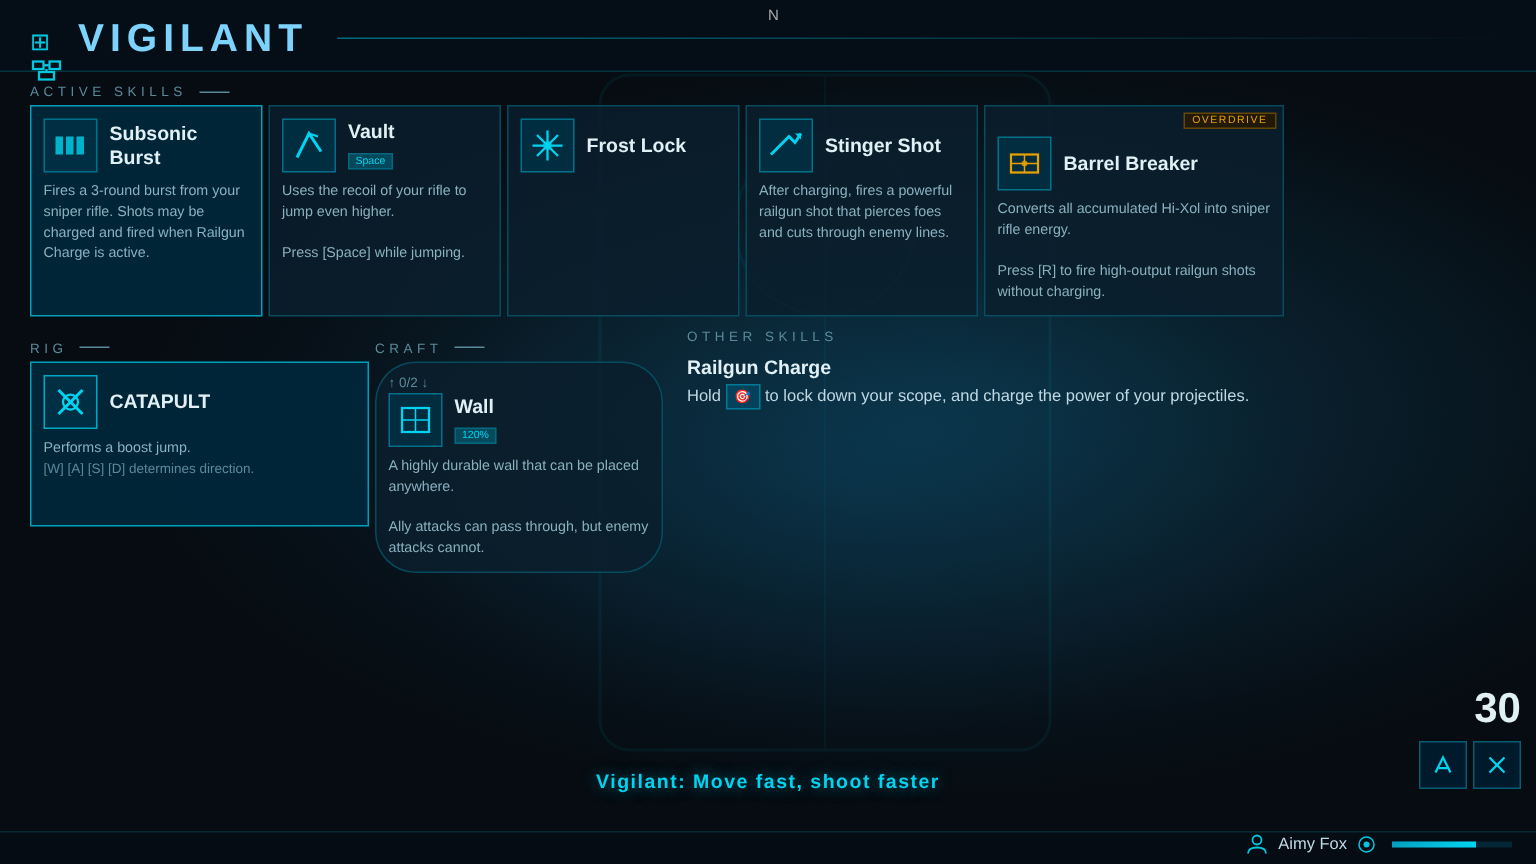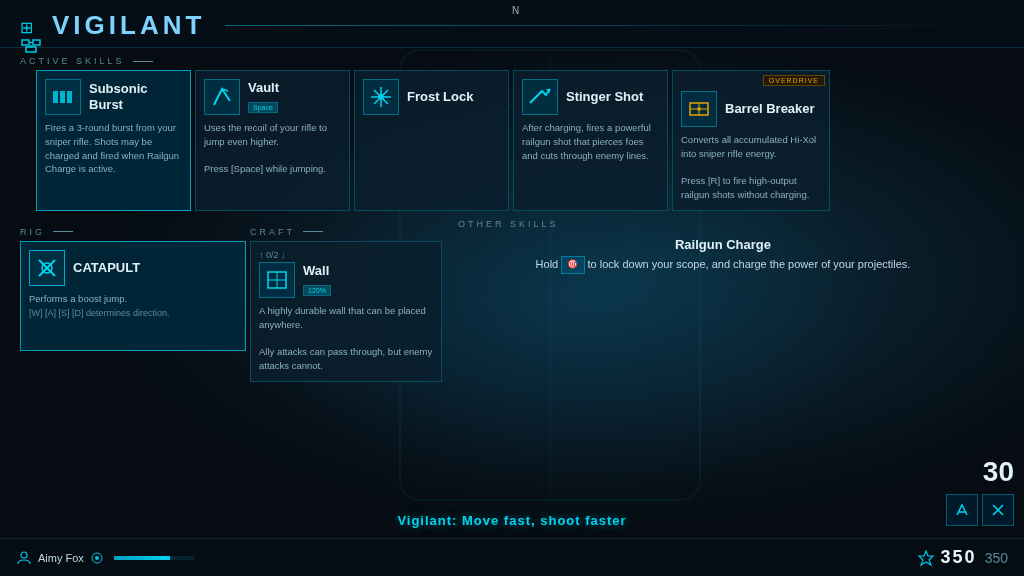--- a/index.html
+++ b/index.html
@@ -101,21 +101,20 @@
       display: inline-block;
       width: 20px;
       height: 1px;
       background: #5a8a9a;
     }
 
     
     .skills-grid {
       display: flex;
       gap: 4px;
-      margin-left: 16px;
     }
 
     
     .skill-card {
       background: rgba(10,30,45,0.85);
       border: 1px solid rgba(0,160,190,0.35);
       width: 155px;
       min-height: 130px;
       padding: 8px;
       position: relative;
@@ -202,21 +201,20 @@
     }
     .skill-card-large.active {
       border-color: rgba(0,210,240,0.7);
       background: rgba(0,40,60,0.9);
     }
 
     
     .other-skills {
       flex: 1;
       padding: 0 16px;
-      text-align: center;
     }
     .other-skills-label {
       font-size: 9px;
       letter-spacing: 3px;
       color: #5a8a9a;
       text-transform: uppercase;
       margin-bottom: 8px;
       display: flex;
       align-items: center;
       gap: 8px;
@@ -241,27 +239,28 @@
       color: #00d4f0;
       vertical-align: middle;
     }
 
     
     .bottom-bar {
       position: absolute;
       bottom: 0;
       left: 0;
       right: 0;
-      height: 38px;
+      height: 22px;
       background: rgba(5,12,20,0.9);
       border-top: 1px solid rgba(0,160,190,0.2);
       display: flex;
-      align-items: center;
+      align-items: flex-end;
       padding: 0 16px;
       gap: 20px;
+      flex-direction: column;
     }
     .player-name {
       font-size: 11px;
       color: #c0d8e4;
       display: flex;
       align-items: center;
       gap: 6px;
     }
     .player-level-bar {
       width: 80px;
@@ -446,21 +445,21 @@
               <polygon points="20,6 24,6 24,10" fill="#00d4f0"></polygon>
             </svg>
           </div>
           <div>
             <div class="skill-name">Stinger Shot</div>
           </div>
         </div>
         <div class="skill-desc">After charging, fires a powerful railgun shot that pierces foes and cuts through enemy lines.</div>
       </div>
 
-      <div class="skill-card" style="width:158px;">
+      <div class="skill-card" style="width:200px;">
         <div class="overdrive-label">OVERDRIVE</div>
         <div class="skill-card-header" style="margin-top:12px;">
           <div class="skill-icon">
             <svg width="28" height="28" viewBox="0 0 28 28">
               <rect x="5" y="8" width="18" height="12" fill="none" stroke="#e8a000" stroke-width="1.5"></rect>
               <line x1="5" y1="14" x2="23" y2="14" stroke="#e8a000" stroke-width="1"></line>
               <line x1="14" y1="8" x2="14" y2="20" stroke="#e8a000" stroke-width="1"></line>
               <circle cx="14" cy="14" r="2" fill="#e8a000" opacity="0.8"></circle>
             </svg>
           </div>
@@ -497,21 +496,21 @@
           <div class="skill-desc">
             <span>Performs a boost jump.</span>
             <br>
             <span style="color:#5a8a9a; font-size:9px;">[W] [A] [S] [D] determines direction.</span>
           </div>
         </div>
       </div>
 
       <div class="craft-section">
         <div class="section-label">CRAFT</div>
-        <div class="skill-card-large" style="min-height:110px; margin-right:0;">
+        <div class="skill-card-large" style="min-height:110px; margin-right:0;border-radius:27px;">
           <div class="slot-count">↑ 0/2 ↓</div>
           <div class="skill-card-header">
             <div class="skill-icon">
               <svg width="28" height="28" viewBox="0 0 28 28">
                 <rect x="5" y="6" width="18" height="16" fill="none" stroke="#00d4f0" stroke-width="1.5"></rect>
                 <line x1="5" y1="14" x2="23" y2="14" stroke="#00d4f0" stroke-width="1"></line>
                 <line x1="14" y1="6" x2="14" y2="22" stroke="#00d4f0" stroke-width="1"></line>
               </svg>
             </div>
             <div>

